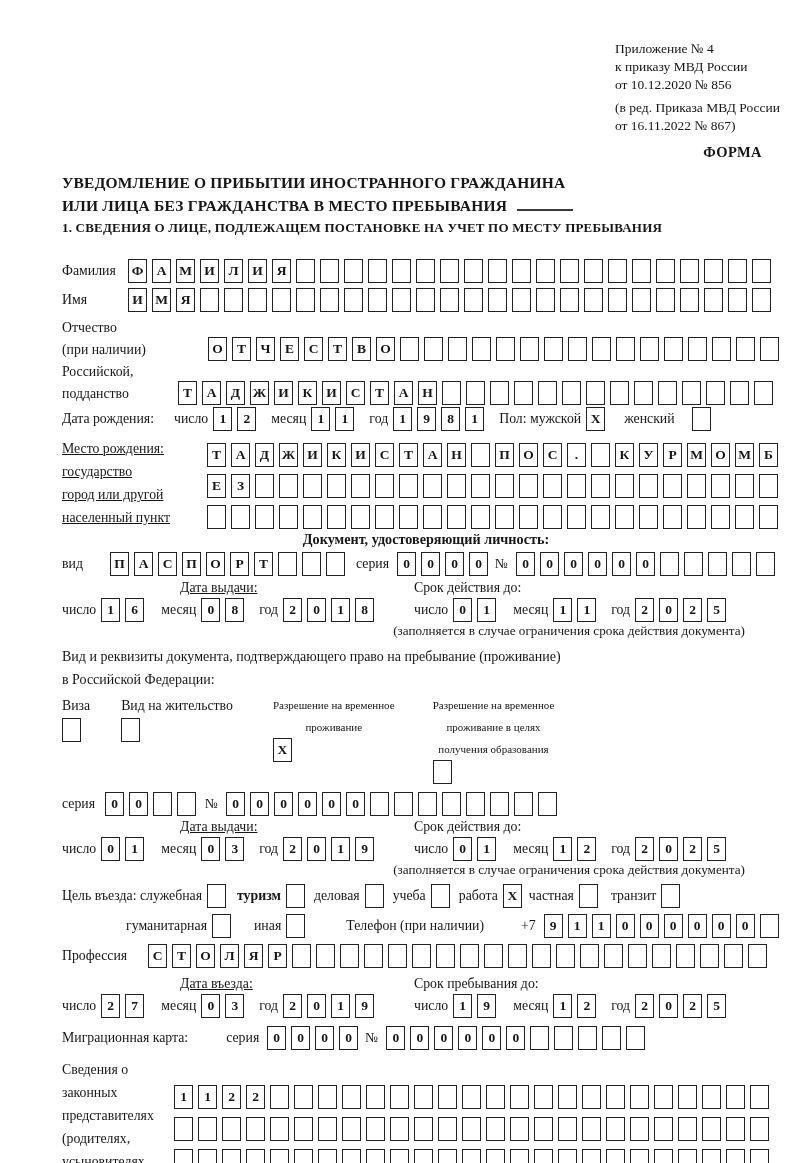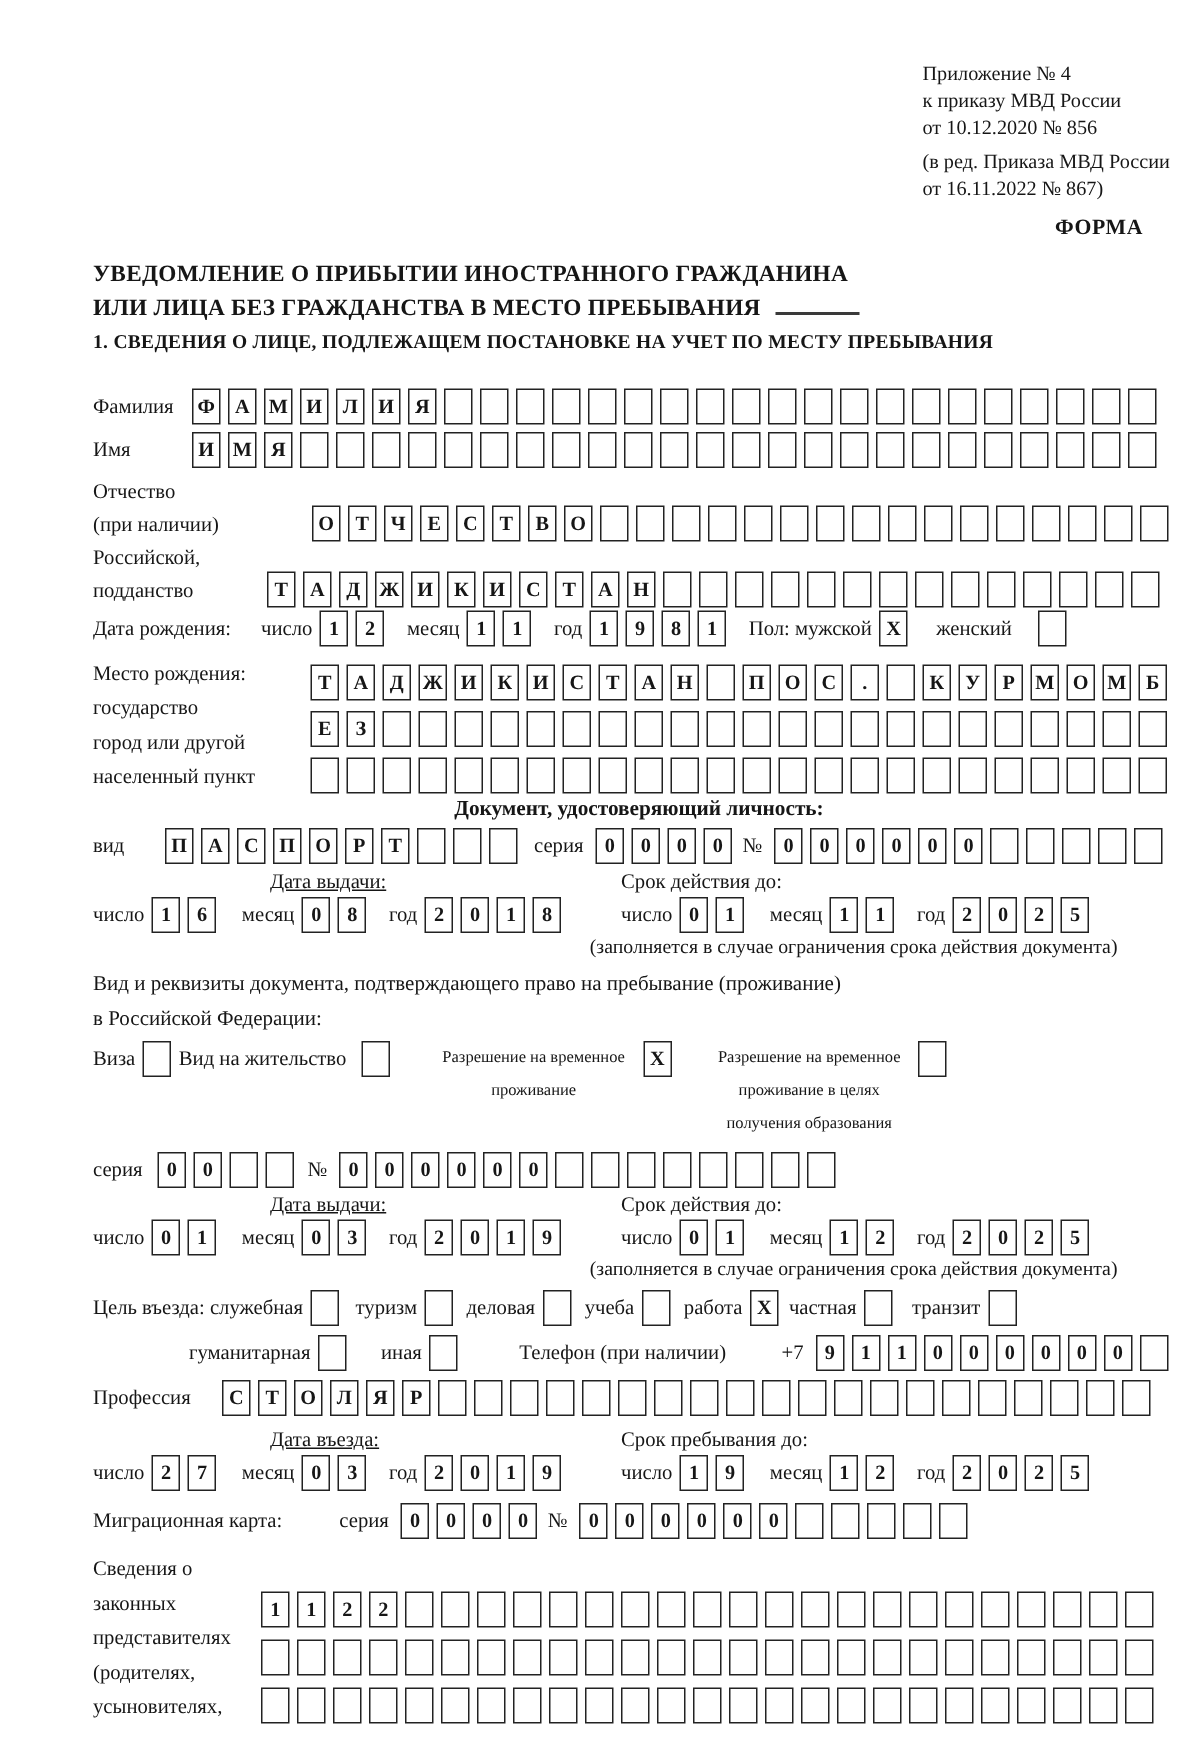--- a/index.html
+++ b/index.html
@@ -34,21 +34,21 @@
   .h-right{flex:1;text-align:left;}
   .date-pair{display:flex;align-items:center;margin-bottom:1px;}
   .dg{display:flex;align-items:center;flex-shrink:0;}
   .dg-left{width:352px;}
   .dlbl{font-size:13.8px;margin-right:5px;}
   .sp12{margin-left:12px;} .sp10{margin-left:10px;}
   .note-right{text-align:right;font-size:13.2px;margin:1px 45px 6px 0;}
 
   .para{font-size:14px;line-height:23px;margin-bottom:3px;}
   .cb-row{display:flex;align-items:flex-start;margin:2px 0 8px 0;}
-  .cb-unit{display:flex;align-items:flex-start;}
+  .cb-unit{display:flex;align-items:flex-start;flex-direction:column;}
   .ml-c{text-align:center;font-size:11px;line-height:22px;}
   .purpose-row{display:flex;align-items:center;margin-bottom:6px;}
   .purpose-row .lbl{line-height:24px;margin-right:5px;}
 
   .bottom-note{font-size:13.2px;margin-top:4px;text-align:center;}
 </style>
 </head>
 <body>
 
 <div class="page">
@@ -227,21 +227,21 @@
     <div class="boxes">
         <span class="cell">X</span>
       </div>
     <span class="dlbl" style="margin-left:14px;">женский</span>
     <div class="boxes" style="margin-left:12px;">
         <span class="cell"></span>
       </div>
   </div>
 
   <div class="row" style="margin-bottom:0;">
-    <div class="lbl w145" style="line-height:23px;">
+    <div class="lbl w145" style="line-height:23px;text-decoration:underline;">
       <div>Место рождения:</div>
       <div>государство</div>
       <div>город или другой</div>
       <div>населенный пункт</div>
     </div>
     <div>
       <div class="boxes" style="margin-bottom:7px;">
           <span class="cell">Т</span>
           <span class="cell">А</span>
           <span class="cell">Д</span>
@@ -412,21 +412,21 @@
     <div>в Российской Федерации:</div>
   </div>
 
   <div class="cb-row">
     <div class="cb-unit">
       <span class="lbl" style="margin-right:5px;">Виза</span>
       <div class="boxes">
           <span class="cell"></span>
         </div>
     </div>
-    <div class="cb-unit" style="">
+    <div class="cb-unit" style="margin-left:26px;">
       <span class="lbl" style="margin-right:10px;">Вид на жительство</span>
       <div class="boxes">
           <span class="cell"></span>
         </div>
     </div>
     <div class="cb-unit" style="margin-left:30px;">
       <div class="ml-c" style="margin-right:12px;">
         <div>Разрешение на временное</div>
         <div>проживание</div>
       </div>
@@ -517,21 +517,21 @@
         </div>
     </div>
   </div>
   <div class="note-right">(заполняется в случае ограничения срока действия документа)</div>
 
   <div class="purpose-row">
     <span class="lbl">Цель въезда: служебная</span>
     <div class="boxes">
         <span class="cell"></span>
       </div>
-    <span class="lbl" style="margin-left:6px;">туризм</span>
+    <span class="lbl" style="margin-left:6px;font-weight:bold;">туризм</span>
     <div class="boxes">
         <span class="cell"></span>
       </div>
     <span class="lbl" style="margin-left:4px;">деловая</span>
     <div class="boxes">
         <span class="cell"></span>
       </div>
     <span class="lbl" style="margin-left:4px;">учеба</span>
     <div class="boxes">
         <span class="cell"></span>

